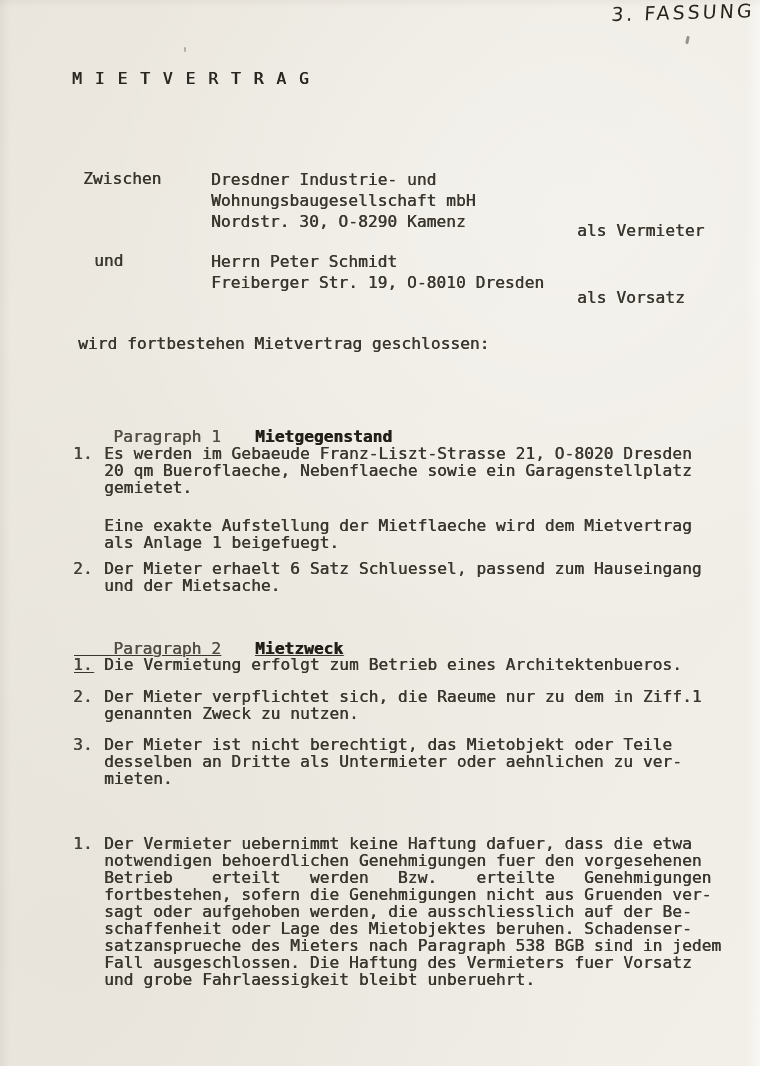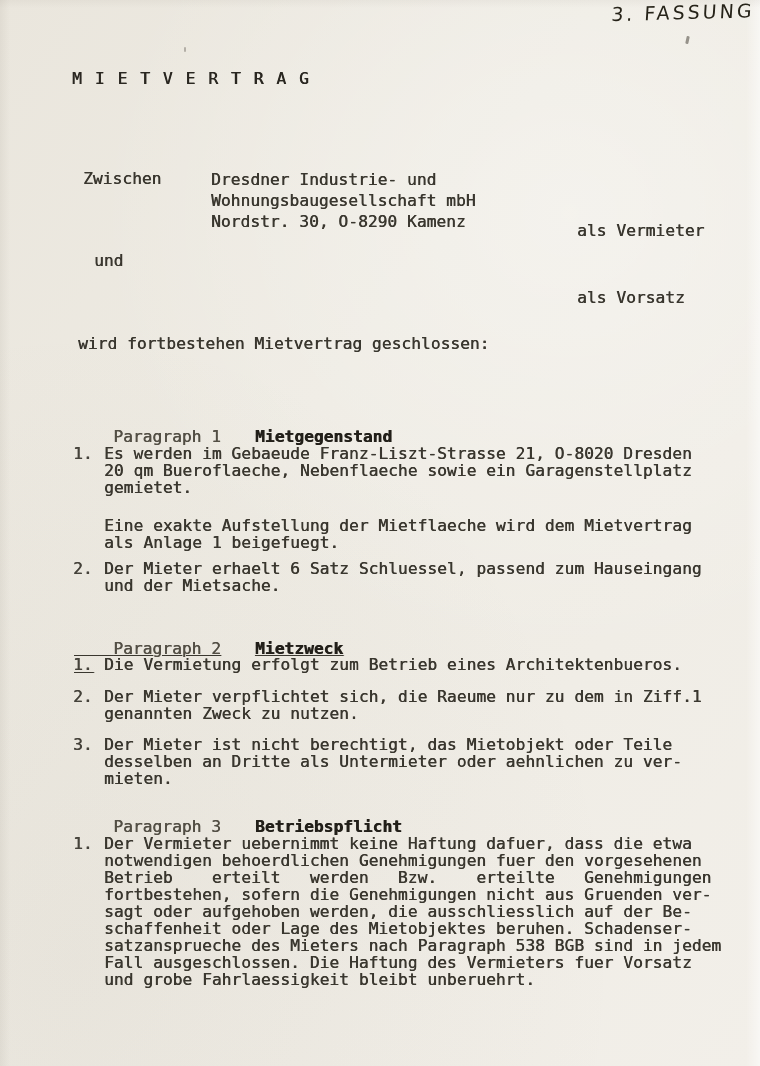--- a/index.html
+++ b/index.html
@@ -89,20 +89,22 @@
 
   <div class="mono doc-title-main" style="left:72px; top:70px;">M I E T V E R T R A G</div>
 
   <div class="mono" style="left:83px; top:170px;">Zwischen</div>
   <div class="mono addr" style="left:211px; top:169px;">Dresdner Industrie- und
 Wohnungsbaugesellschaft mbH
 Nordstr. 30, O-8290 Kamenz</div>
   <div class="mono" style="left:577px; top:222px;">als Vermieter</div>
 
   <div class="mono" style="left:78px; top:252px;margin-left:16px;">und</div>
+  <div class="mono addr" style="left:211px; top:251px;">Herrn Peter Schmidt
+Freiberger Str. 19, O-8010 Dresden</div>
   <div class="mono" style="left:577px; top:289px;">als Vorsatz</div>
 
   <div class="mono" style="left:78px; top:335px;">wird fortbestehen Mietvertrag geschlossen:</div>
 
   <div class="mono heading" style="left:74px; top:411px;">
     <span class="pfx">Paragraph 1</span><span class="hname">Mietgegenstand</span>
   </div>
 
   <div class="mono item" style="left:73px; top:445px;">
     <span class="num">1.</span>
@@ -134,23 +136,20 @@
     <span class="body">Der Mieter verpflichtet sich, die Raeume nur zu dem in Ziff.1
 genannten Zweck zu nutzen.</span>
   </div>
   <div class="mono item" style="left:73px; top:736px;">
     <span class="num">3.</span>
     <span class="body">Der Mieter ist nicht berechtigt, das Mietobjekt oder Teile
 desselben an Dritte als Untermieter oder aehnlichen zu ver-
 mieten.</span>
   </div>
 
-  <div class="mono heading" style="left:74px; top:801px;">
-    <span class="pfx">Paragraph 3</span><span class="hname">Betriebspflicht</span>
-  </div>
 
   <div class="mono item" style="left:73px; top:835px;">
     <span class="num">1.</span>
     <span class="body">Der Vermieter uebernimmt keine Haftung dafuer, dass die etwa
 notwendigen behoerdlichen Genehmigungen fuer den vorgesehenen
 Betrieb    erteilt   werden   Bzw.    erteilte   Genehmigungen
 fortbestehen, sofern die Genehmigungen nicht aus Gruenden ver-
 sagt oder aufgehoben werden, die ausschliesslich auf der Be-
 schaffenheit oder Lage des Mietobjektes beruhen. Schadenser-
 satzansprueche des Mieters nach Paragraph 538 BGB sind in jedem

